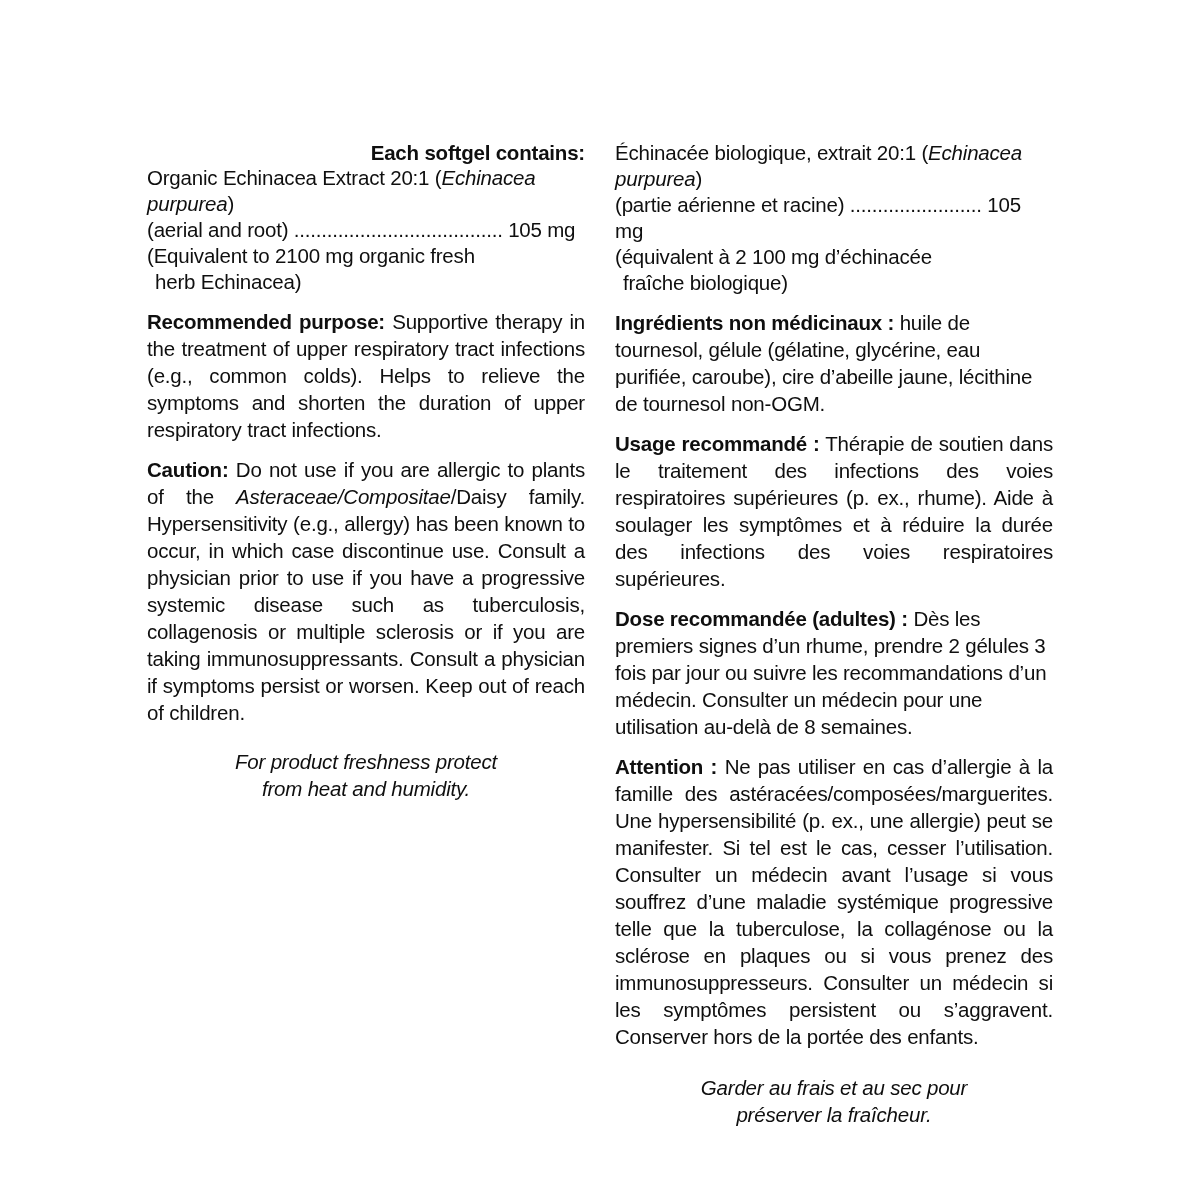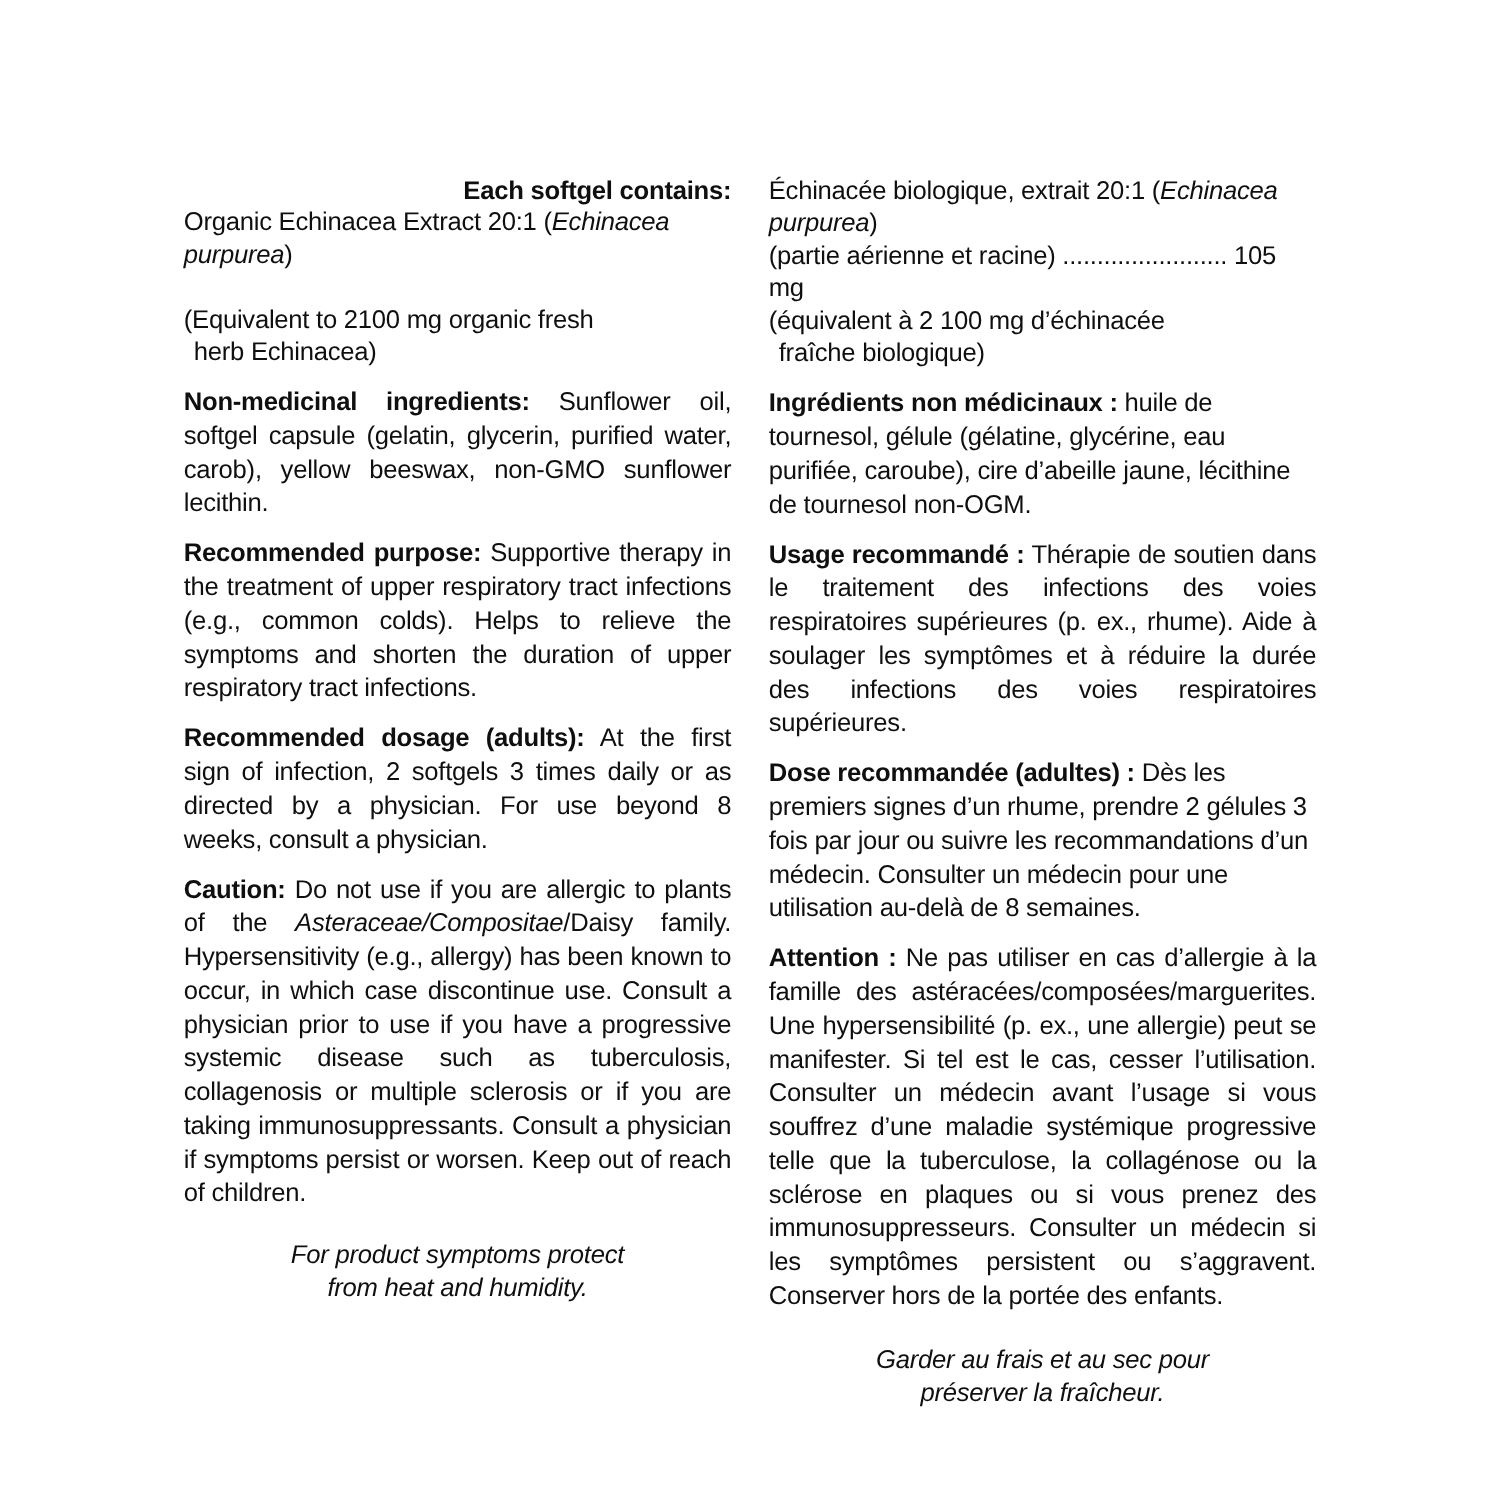--- a/index.html
+++ b/index.html
@@ -75,56 +75,44 @@
 <body>
 
 <div class="label-sheet">
 
   <div class="column col-en">
 
     <div class="block">
       <div class="heading">Each softgel contains:</div>
       <div class="para no-justify tight">
         <span>Organic Echinacea Extract 20:1 (</span><i>Echinacea purpurea</i><span>)</span><br>
-        <br>
+        <span>(aerial and root) ...................................... 105 mg</span><br>
         <span>(Equivalent to 2100 mg organic fresh</span><br>
         <span style="padding-left:8px">herb Echinacea)</span>
       </div>
     </div>
 
-    <div class="block">
-      <div class="para">
-        <span class="bold">Non-medicinal ingredients:</span>
-        <span>Sunflower oil, softgel capsule (gelatin, glycerin, purified water, carob), yellow beeswax, non-GMO sunflower lecithin.</span>
-      </div>
-    </div>
 
     <div class="block">
       <div class="para">
         <span class="bold">Recommended purpose:</span>
         <span>Supportive therapy in the treatment of upper respiratory tract infections (e.g., common colds). Helps to relieve the symptoms and shorten the duration of upper respiratory tract infections.</span>
       </div>
     </div>
 
-    <div class="block">
-      <div class="para">
-        <span class="bold">Recommended dosage (adults):</span>
-        <span>At the first sign of infection, 2 softgels 3 times daily or as directed by a physician. For use beyond 8 weeks, consult a physician.</span>
-      </div>
-    </div>
 
     <div class="block">
       <div class="para">
         <span class="bold">Caution:</span>
         <span>Do not use if you are allergic to plants of the </span><i>Asteraceae/Compositae</i><span>/Daisy family. Hypersensitivity (e.g., allergy) has been known to occur, in which case discontinue use. Consult a physician prior to use if you have a progressive systemic disease such as tuberculosis, collagenosis or multiple sclerosis or if you are taking immunosuppressants. Consult a physician if symptoms persist or worsen. Keep out of reach of children.</span>
       </div>
     </div>
 
     <div class="footer-note">
-      <div>For product symptoms protect</div>
+      <div>For product freshness protect</div>
       <div>from heat and humidity.</div>
     </div>
 
   </div>
 
   <div class="column col-fr">
 
     <div class="block">
       <div class="para no-justify tight">
         <span>Échinacée biologique, extrait 20:1 (</span><i>Echinacea purpurea</i><span>)</span><br>

